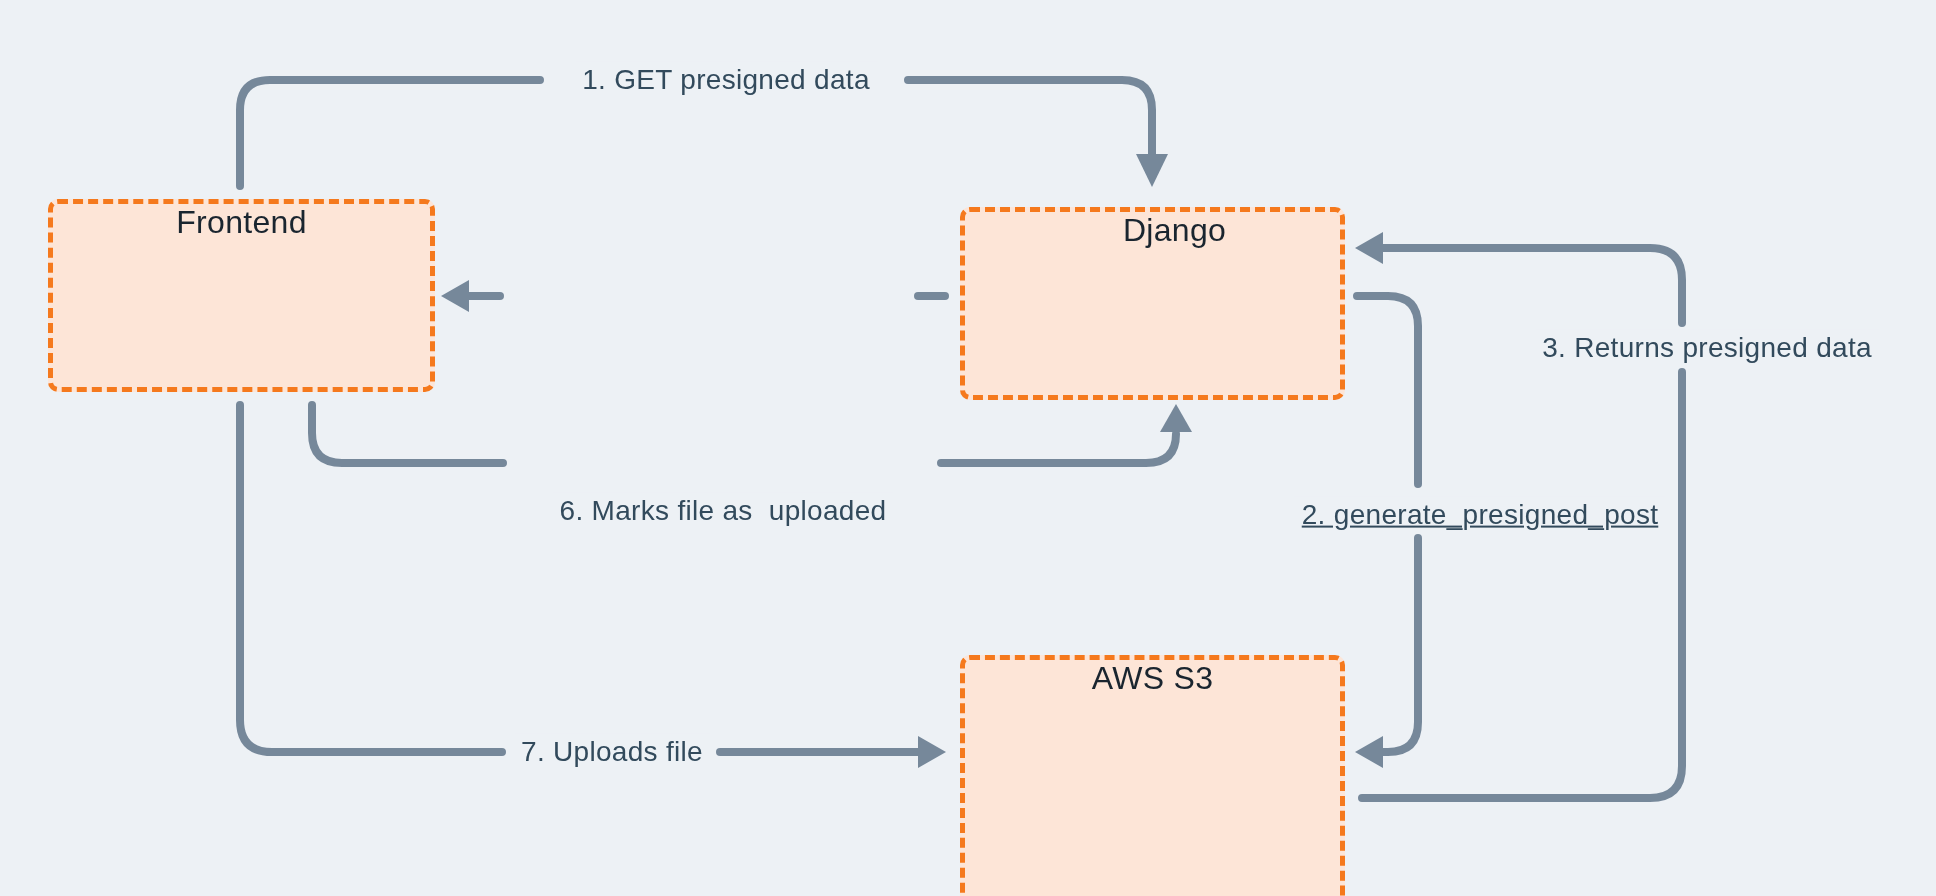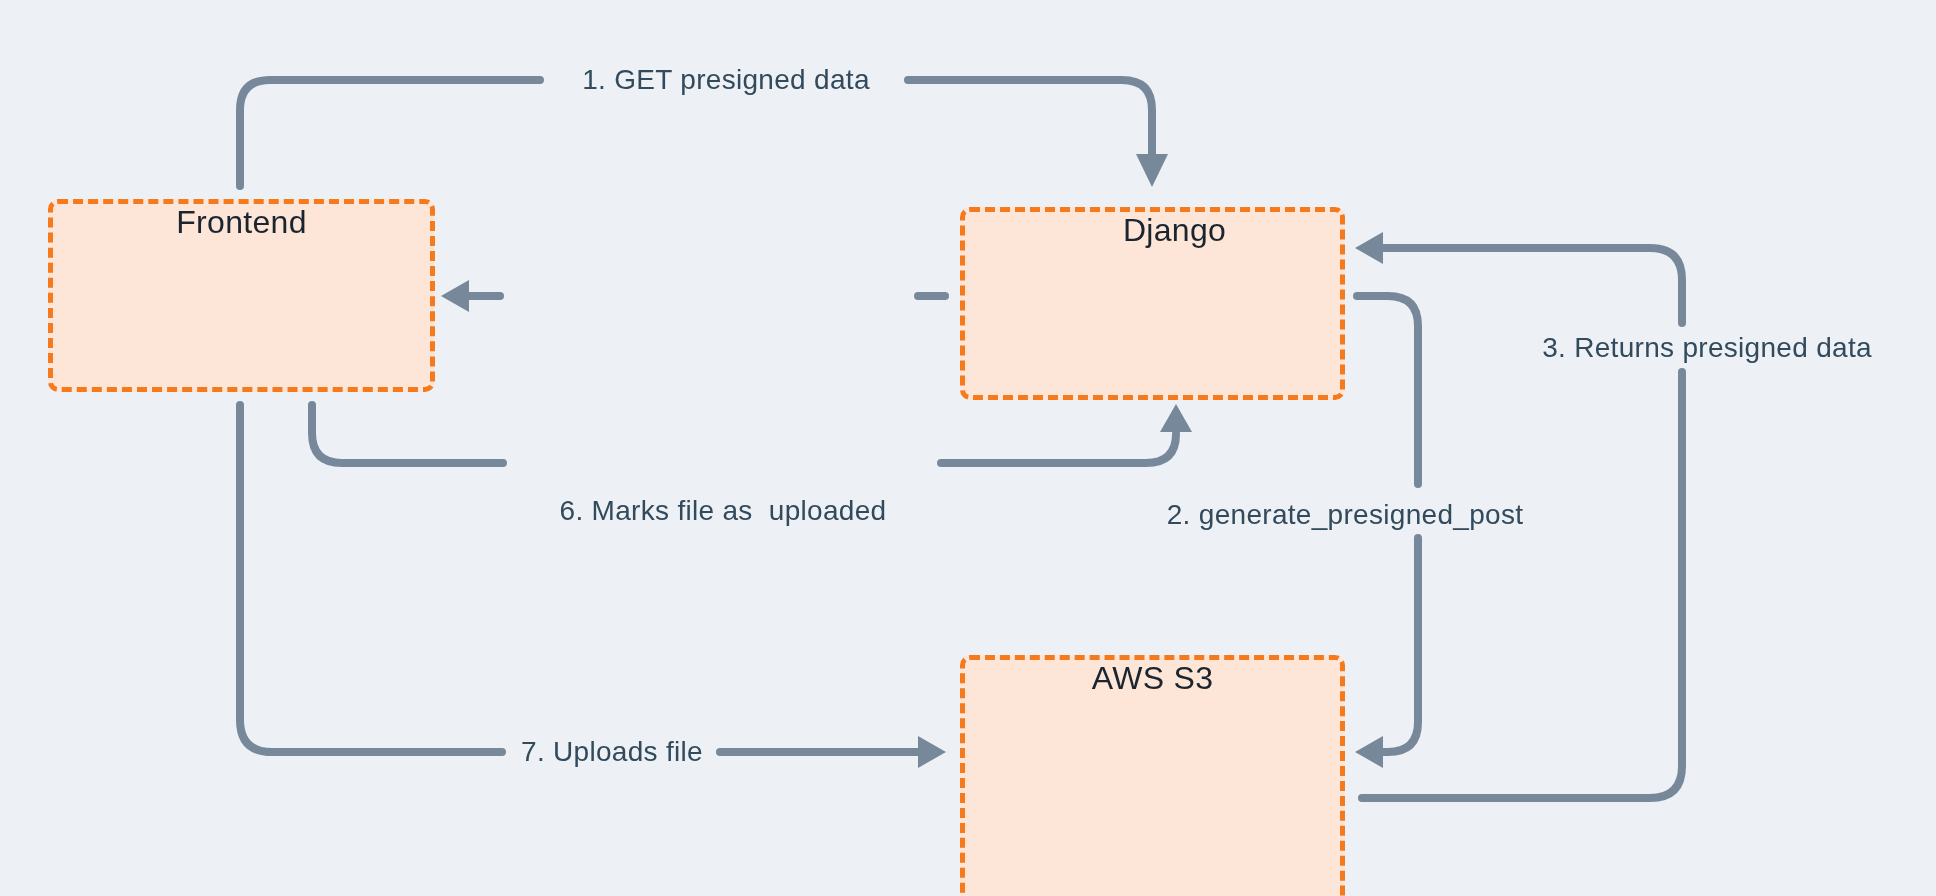--- a/index.html
+++ b/index.html
@@ -47,21 +47,21 @@
     font-size: 28px;
     letter-spacing: 0.3px;
     white-space: pre;
     padding: 3px 7px;
     line-height: 1.1;
   }
   #node-frontend { left: 48px;  top: 199px; width: 387px; height: 193px; }
   #node-django   { left: 960px; top: 207px; width: 385px; height: 193px; padding-left: 44px; }
   #node-awss3    { left: 960px; top: 655px; width: 385px; height: 251px; }
   #edge-label-1 { left: 726px;  top: 80px;  }
-  #edge-label-2 { left: 1345px; top: 515px; }
+  #edge-label-2 { left: 1480px; top: 515px; text-decoration: underline; }
   #edge-label-3 { left: 1695px; top: 348px; margin-left: 12px; }
   #edge-label-4 { left: 690px;  top: 296px; }
   #edge-label-5 { left: 612px;  top: 752px; }
   #edge-label-6 { left: 723px;  top: 463px; margin-top: 48px; }
 </style>
 </head>
 <body>
 
 <div id="diagram">
 

